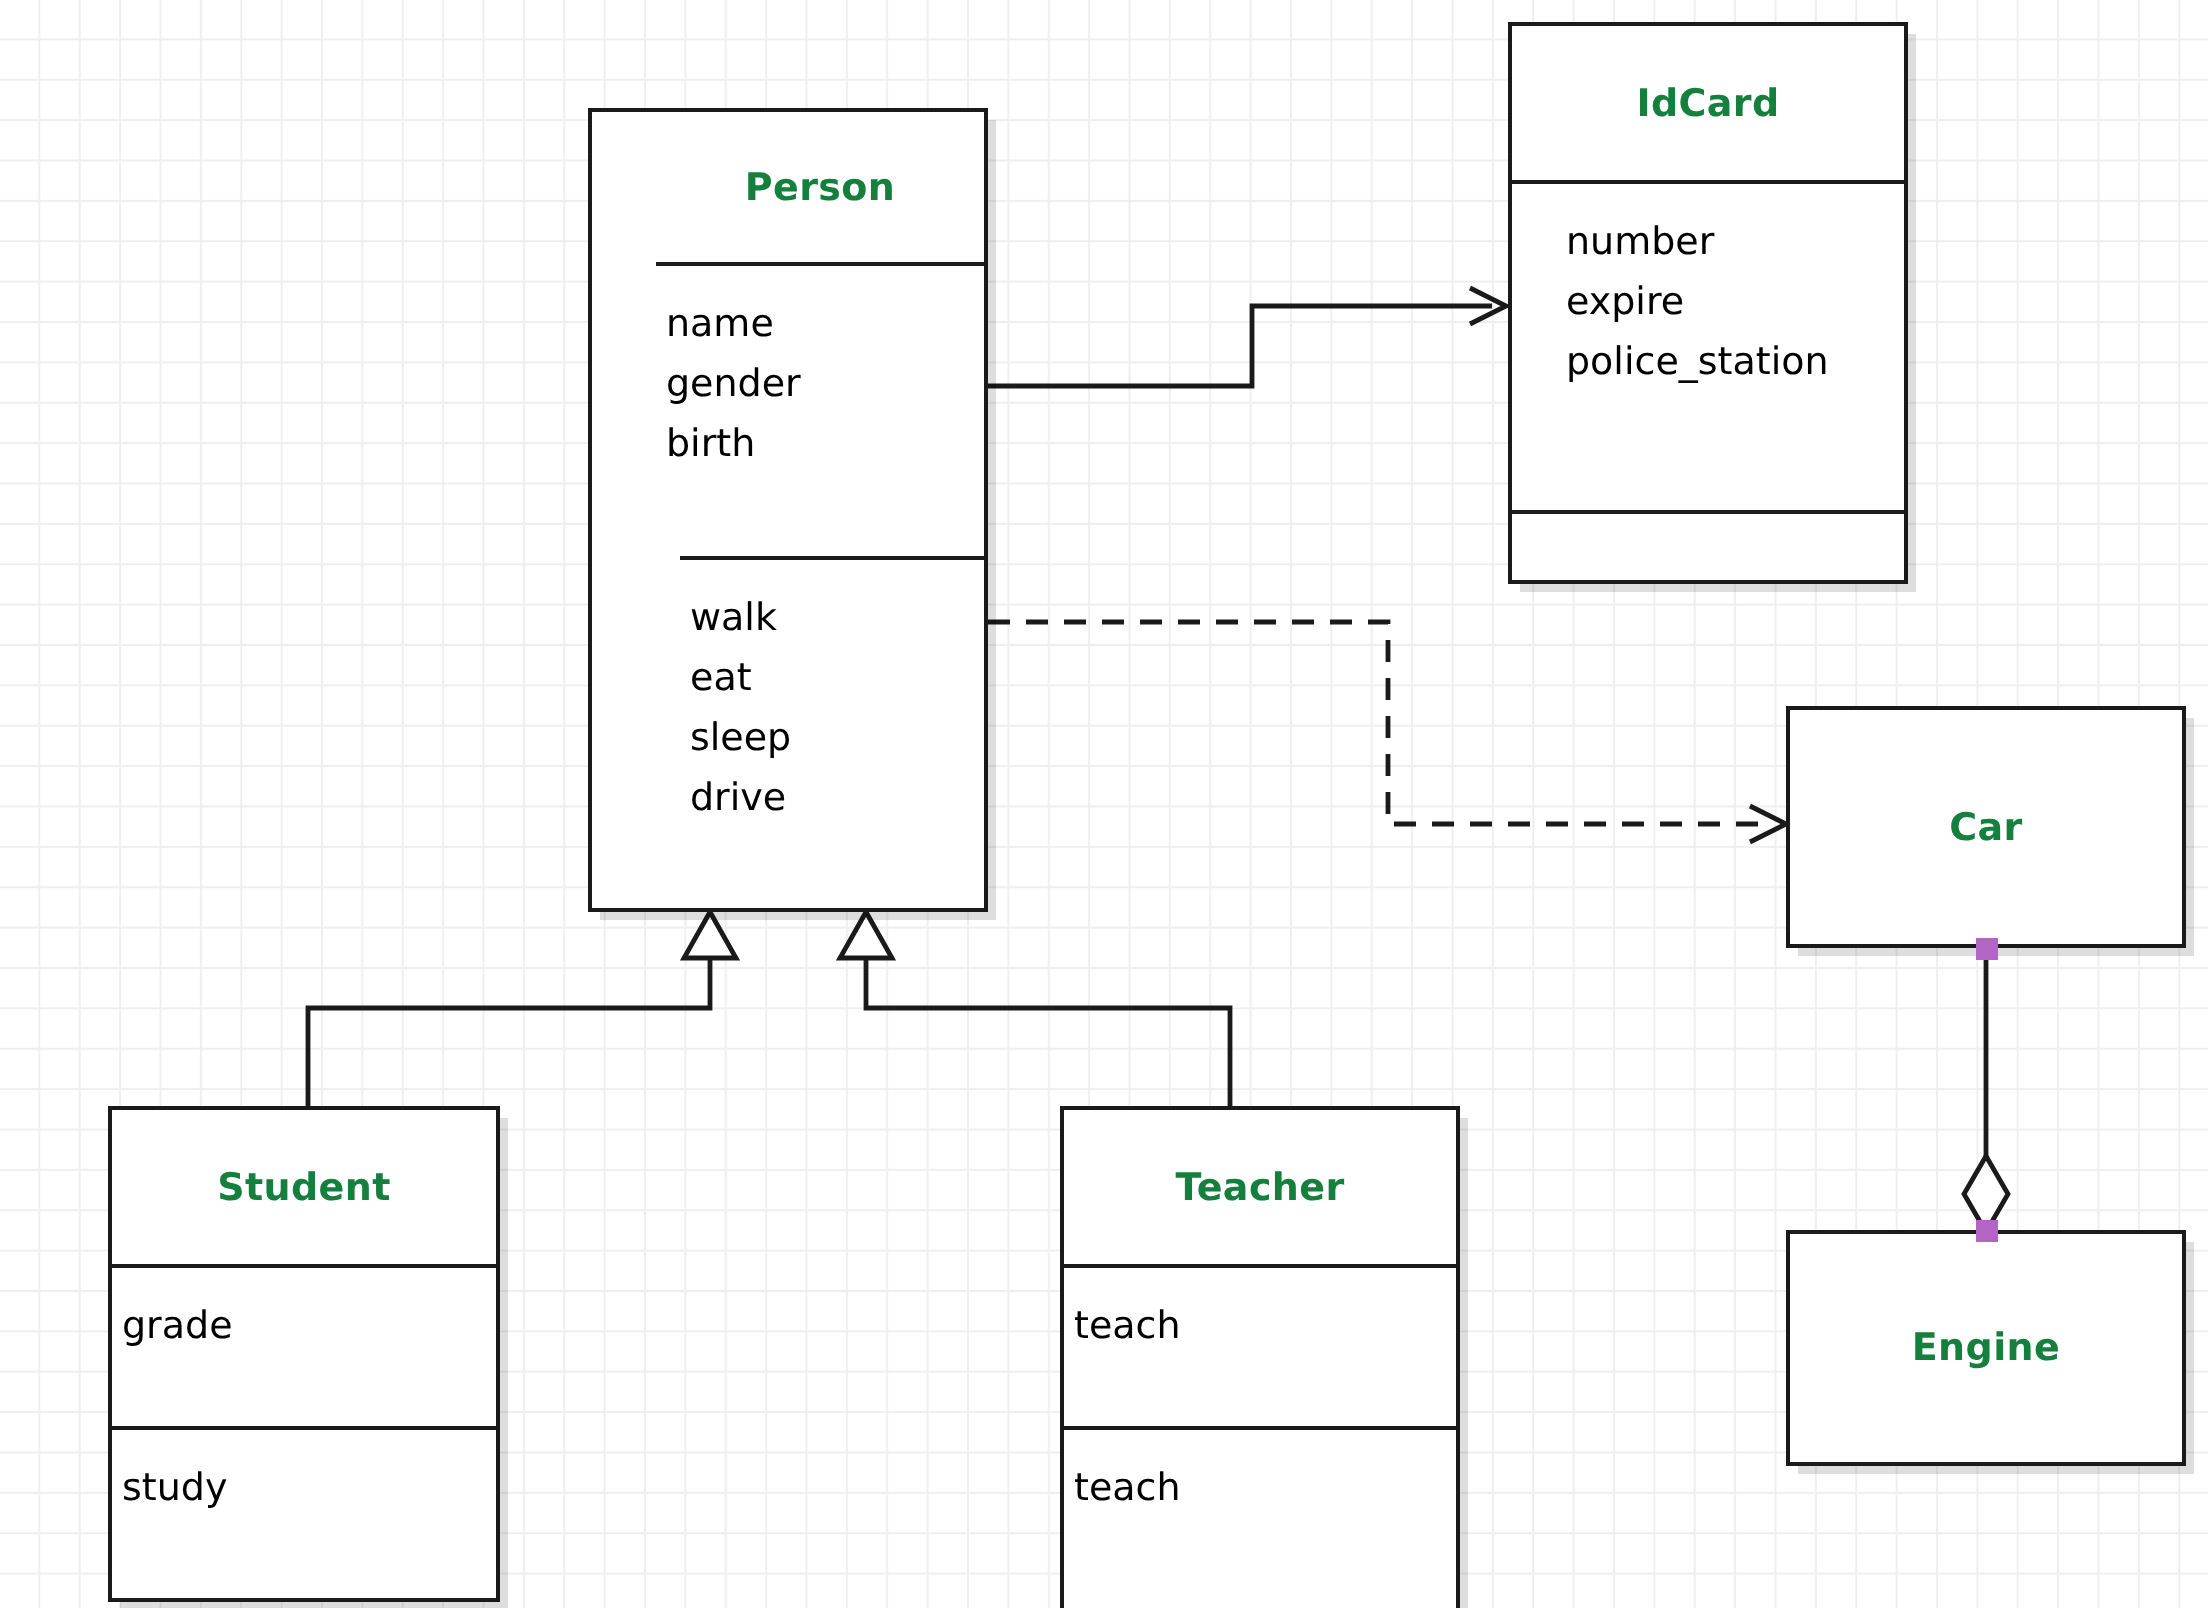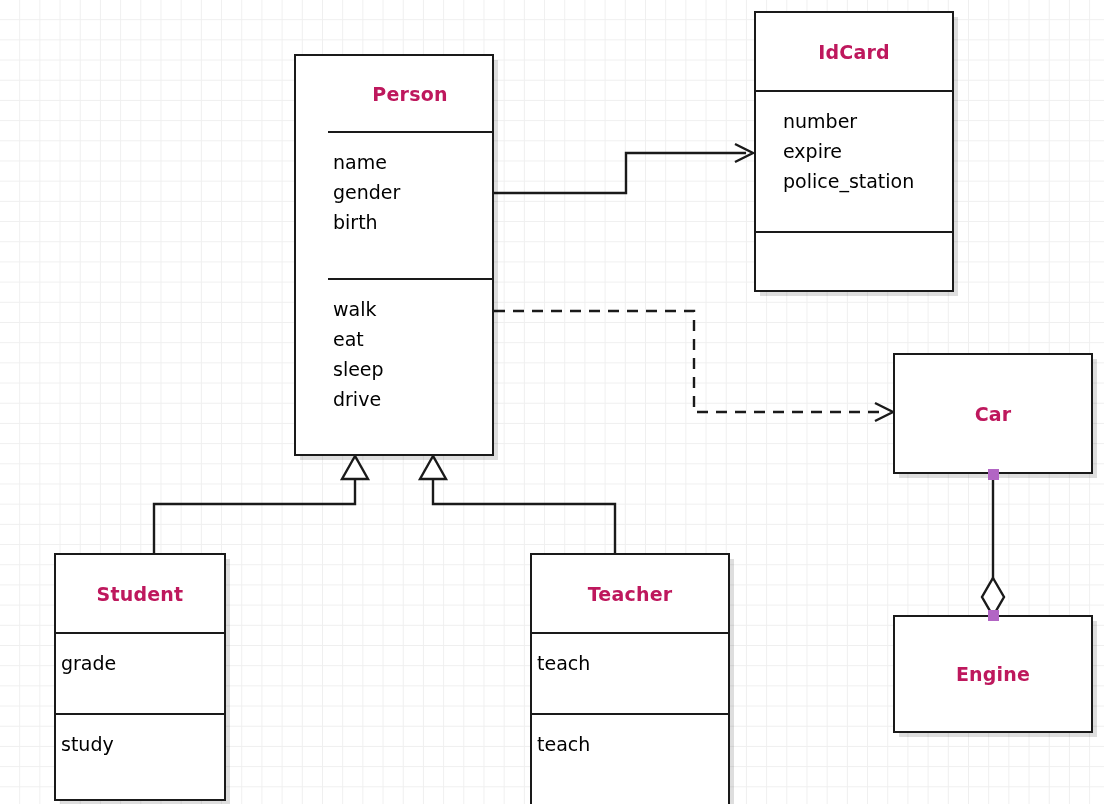--- a/index.html
+++ b/index.html
@@ -45,21 +45,21 @@
   }
   .compartment + .compartment {
     border-top: 2px solid #1a1a1a;
   }
   .cmp-title {
     display: flex;
     align-items: center;
     justify-content: center;
     font-weight: bold;
     font-size: 19px;
-    color: #be185d;
+    color: #15803d;
     letter-spacing: 0.2px;
     border-radius: 14px;
   }
   .cmp-body {
     padding: 14px 0 0 5px;
   }
   .cmp-body.tight {
   }
   .member {
     font-size: 19px;
@@ -114,47 +114,47 @@
   <div class="handle" style="left:988px; top:469px;"></div>
   <div class="handle" style="left:988px; top:610px;"></div>
 
   <div class="uml-class" id="cls-person" style="left:294px; top:54px; width:200px; height:402px;padding-left:32px;">
     <div class="compartment cmp-title" style="height:75px;">Person</div>
     <div class="compartment cmp-body" style="height:147px;">
       <div class="member">name</div>
       <div class="member">gender</div>
       <div class="member">birth</div>
     </div>
-    <div class="compartment cmp-body" style="height:176px;">
+    <div class="compartment cmp-body" style="height:176px;margin-left:12px;">
       <div class="member">walk</div>
       <div class="member">eat</div>
       <div class="member">sleep</div>
       <div class="member">drive</div>
     </div>
   </div>
 
   <div class="uml-class" id="cls-idcard" style="left:754px; top:11px; width:200px; height:281px;">
     <div class="compartment cmp-title" style="height:77px;">IdCard</div>
-    <div class="compartment cmp-body" style="height:141px;padding-left:27px;">
+    <div class="compartment cmp-body" style="height:165px;padding-left:27px;">
       <div class="member">number</div>
       <div class="member">expire</div>
       <div class="member">police_station</div>
     </div>
     <div class="compartment cmp-empty" style="height:35px;"></div>
   </div>
 
   <div class="uml-class" id="cls-car" style="left:893px; top:353px; width:200px; height:121px;">
     <div class="compartment cmp-title" style="height:117px;">Car</div>
   </div>
 
   <div class="uml-class" id="cls-engine" style="left:893px; top:615px; width:200px; height:118px;">
     <div class="compartment cmp-title" style="height:114px;">Engine</div>
   </div>
 
-  <div class="uml-class" id="cls-student" style="left:54px; top:553px; width:172px; height:248px;">
+  <div class="uml-class" id="cls-student" style="left:54px; top:553px; width:196px; height:248px;">
     <div class="compartment cmp-title" style="height:77px;">Student</div>
     <div class="compartment cmp-body tight" style="height:81px;">
       <div class="member">grade</div>
     </div>
     <div class="compartment cmp-body tight" style="height:86px;">
       <div class="member">study</div>
     </div>
   </div>
 
   <div class="uml-class" id="cls-teacher" style="left:514px; top:553px; width:200px; height:306px;margin-left:16px;">

